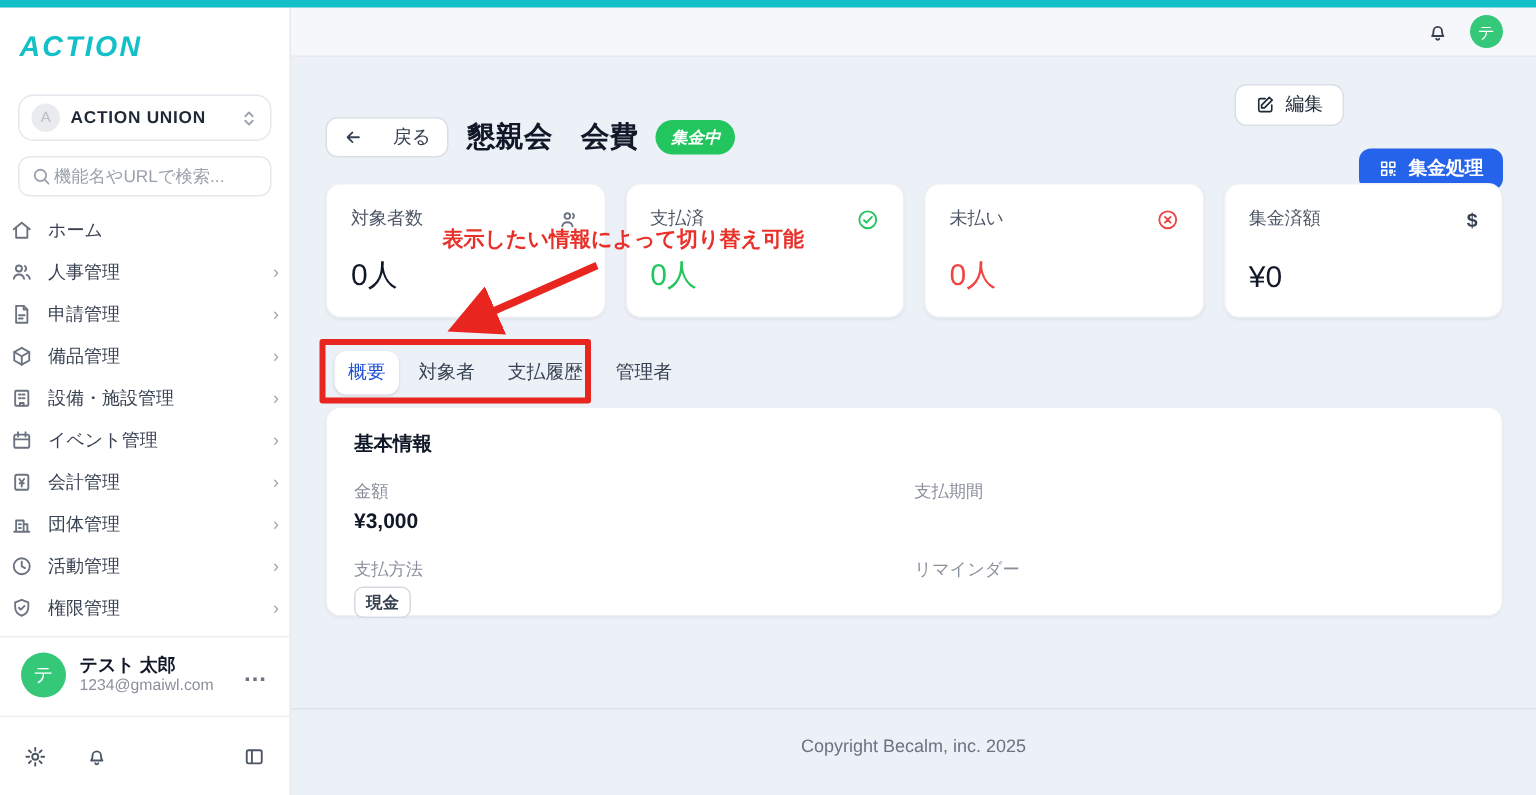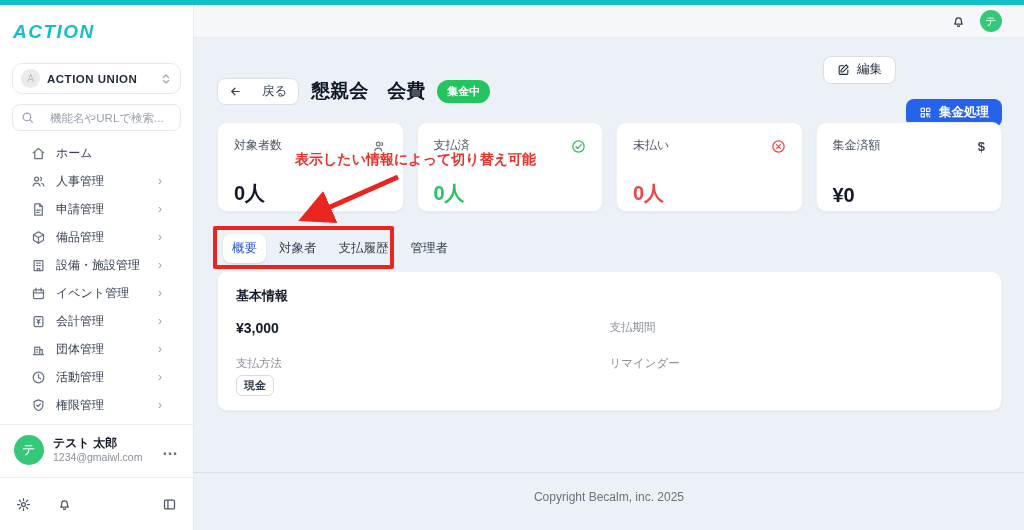--- a/index.html
+++ b/index.html
@@ -20,26 +20,26 @@
           color:#14c0c8; font-style:italic; }
   .org-select { position:absolute; top:58px; left:12px; right:12px; height:31px;
           border:1px solid #e6e8ed; border-radius:10px; display:flex; align-items:center;
           gap:7px; padding:0 8px; background:#fff; cursor:pointer; }
   .org-avatar { width:19px; height:19px; border-radius:50%; background:#e9ebef; color:#b9bdc6;
           font-size:10px; display:flex; align-items:center; justify-content:center; }
   .org-name { font-size:11.5px; font-weight:700; color:#1f2937; letter-spacing:.5px; }
   .org-chevrons { margin-left:auto; color:#9ca3af; }
   .search-box { position:absolute; top:99px; left:12px; right:12px; height:27px;
           border:1px solid #e6e8ed; border-radius:8px; display:flex; align-items:center;
-          gap:16px; padding:0 8px; background:#fff; color:#9aa1ac; }
+          gap:2px; padding:0 8px; background:#fff; color:#9aa1ac; }
   .search-box input { border:none; outline:none; width:100%; font-size:11.5px; color:#374151;
           font-family:inherit; background:transparent; }
   .search-box input::placeholder { color:#9aa1ac; }
   .menu { position:absolute; top:134px; left:0; right:0; }
-  .menu-item { height:28px; display:flex; align-items:center; gap:10px; padding:0 31px;
+  .menu-item { height:28px; display:flex; align-items:center; gap:10px; padding:0 7px;
           font-size:12px; color:#374151; cursor:pointer; }
   .menu-item .mi-icon { color:#6b7280; flex:0 0 auto; }
   .menu-item .chev { margin-left:auto; color:#9ca3af; font-size:12px; }
   .user-block { position:absolute; bottom:53px; left:0; right:0; border-top:1px solid #eceef2;
           padding:10px 14px 12px 14px; display:flex; align-items:center; gap:9px; }
   .user-avatar { width:30px; height:30px; border-radius:50%; background:#35c878; color:#fff;
           font-size:13px; display:flex; align-items:center; justify-content:center; flex:0 0 auto; }
   .user-texts { line-height:1.25; }
   .user-name { font-size:12px; font-weight:600; color:#111827; }
   .user-email { font-size:10.5px; color:#8a909b; }
@@ -57,38 +57,38 @@
   .hdr-bell { color:#374151; cursor:pointer; }
   .hdr-avatar { width:22px; height:22px; border-radius:50%; background:#35c878; color:#fff;
           font-size:11px; display:flex; align-items:center; justify-content:center; cursor:pointer; }
 
   .title-row { position:absolute; top:71px; left:23px; right:22px; height:30px;
           display:flex; align-items:center; gap:12px; }
   .back-btn { display:flex; align-items:center; gap:20px; background:#fff; border:1px solid #dadfe7;
           border-radius:8px; height:27px; padding:0 11px; font-size:12.5px; color:#374151; cursor:pointer; }
   .page-title { font-size:19px; font-weight:800; color:#111827; }
   .status-badge { background:#22c55e; color:#fff; font-size:11px; font-weight:700;
-          border-radius:999px; padding:4px 10px; }
+          border-radius:999px; padding:4px 10px;font-style:italic; }
   .title-actions { margin-left:auto; display:flex; gap:10px; }
   .edit-btn { display:flex; align-items:center; gap:7px; background:#fff; border:1px solid #dadfe7;
           border-radius:8px; height:28px; padding:12px 13px; font-size:12.5px; color:#1f2937; cursor:pointer; }
   .collect-btn { display:flex; align-items:center; gap:7px; background:#2563eb; border:none;
           border-radius:8px; height:28px; padding:0 13px; font-size:12.5px; color:#fff;
           font-weight:600; cursor:pointer;margin-top:43px; }
 
   .cards-row { position:absolute; top:117px; left:23px; right:22px; height:90px; display:flex; gap:13px; }
   .stat-card { flex:1; background:#fff; border:1px solid #eef0f4; border-radius:10px;
           box-shadow:0 1px 2px rgba(16,24,40,.05); padding:14px 16px; position:relative; }
   .stat-top { display:flex; align-items:flex-end; justify-content:space-between; }
   .stat-label { font-size:12px; color:#4b5563; }
   .stat-icon { color:#6b7280; }
   .stat-icon.green { color:#22c55e; }
   .stat-icon.red { color:#ef4444; }
   .stat-icon.dollar { font-size:13px; font-weight:600; color:#374151; }
-  .stat-value { position:absolute; left:16px; bottom:4px; font-size:20px; font-weight:700;margin-top:37px; }
+  .stat-value { position:absolute; left:16px; bottom:14px; font-size:20px; font-weight:400;margin-top:37px; }
   .v-dark { color:#111827; } .v-green { color:#22c55e; } .v-red { color:#ef4444; }
 
   
   .annotation-text { position:absolute; top:146px; left:101px; z-index:12; font-size:14px;
           font-weight:800; color:#e8312a; white-space:nowrap; pointer-events:none; }
   .annotation-arrow { position:absolute; top:162px; left:100px; z-index:12; pointer-events:none; }
   .annotation-box { position:absolute; top:221px; left:19px; width:181px; height:43px;
           border:4px solid #e8251f; border-radius:2px; z-index:11; pointer-events:none; }
 
   .tabs-row { position:absolute; top:229px; left:29px; display:flex; align-items:center; gap:4px; }
@@ -378,20 +378,21 @@
     <span class="tab active">概要</span>
     <span class="tab">対象者</span>
     <span class="tab">支払履歴</span>
     <span class="tab">管理者</span>
   </div>
 
   <section class="info-card">
     <div class="info-title">基本情報</div>
     <div class="info-grid">
       <div>
+        <div class="field-label">金額</div>
         <div class="field-value">¥3,000</div>
       </div>
       <div>
         <div class="field-label">支払期間</div>
       </div>
       <div>
         <div class="field-label">支払方法</div>
         <span class="method-badge">現金</span>
       </div>
       <div>

